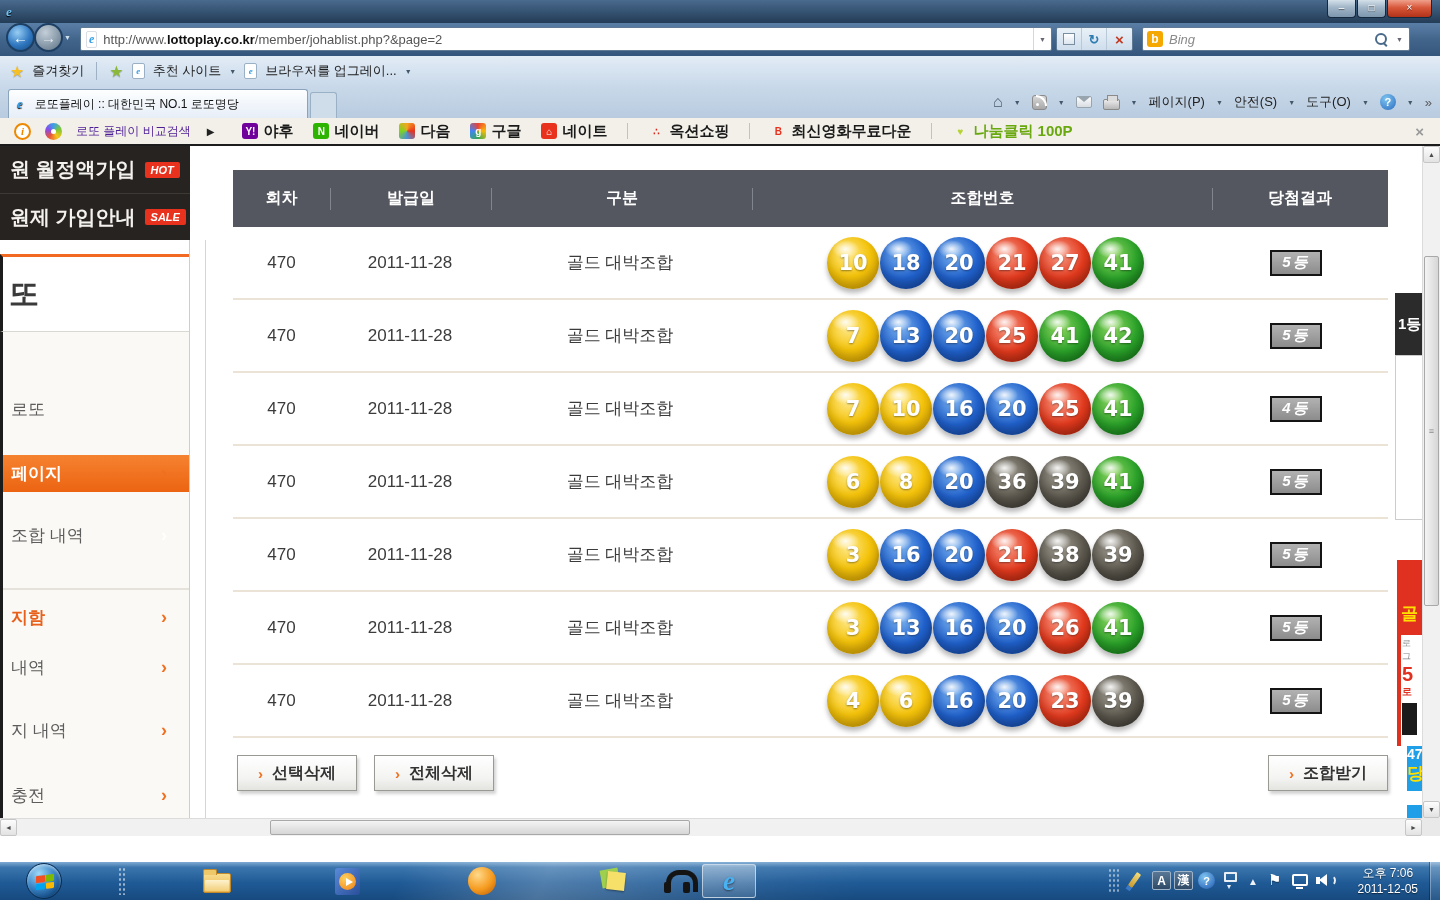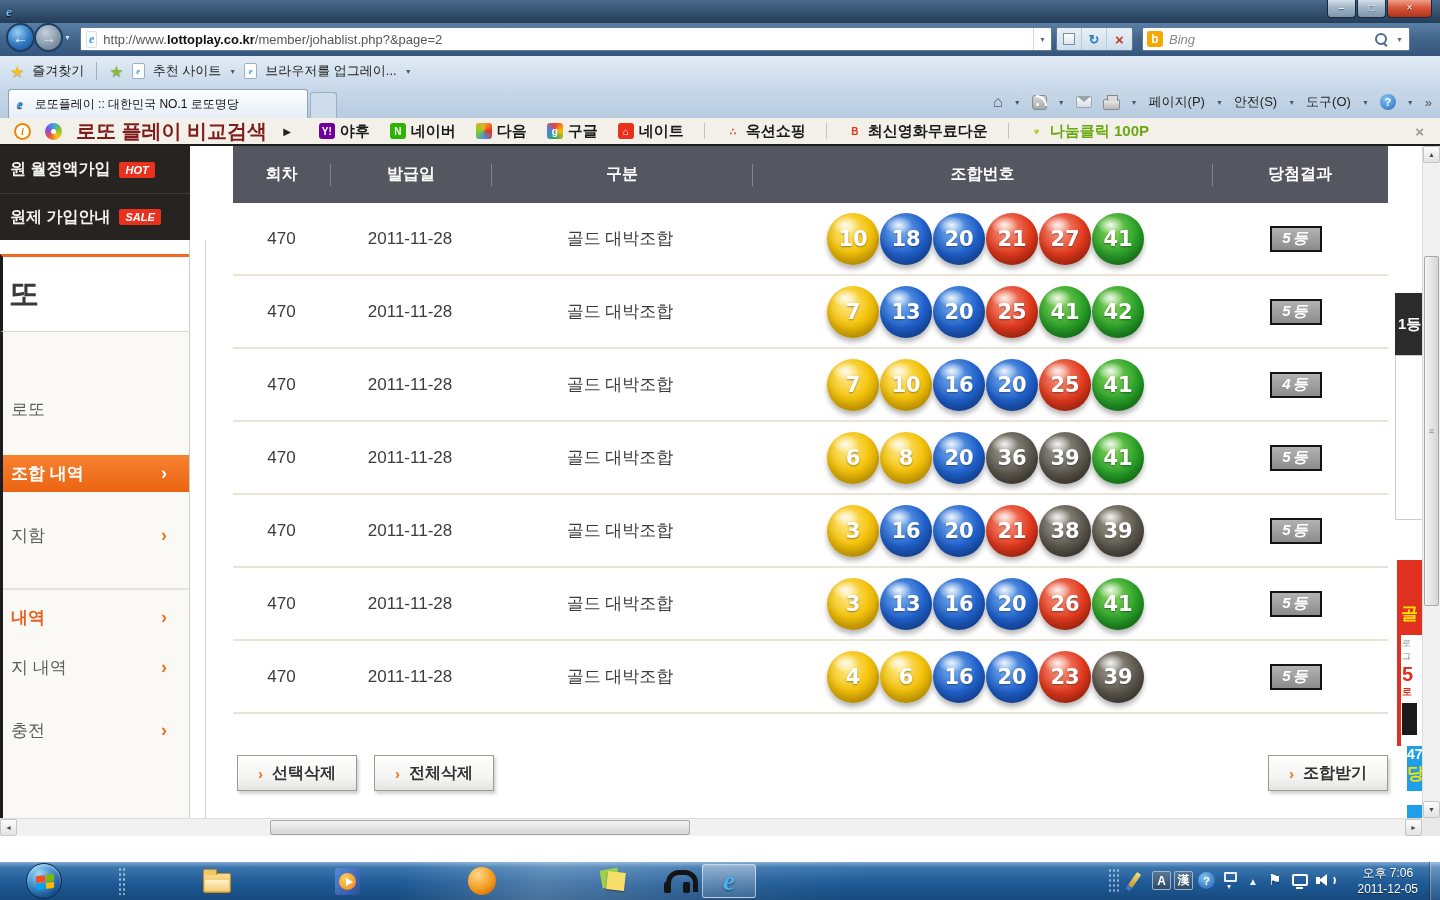--- a/index.html
+++ b/index.html
@@ -71,37 +71,37 @@
   .printer::before{content:"";position:absolute;top:-5px;left:3px;width:9px;height:5px;background:#dcdcdc;border:1px solid #8a8a8a;border-bottom:none}
   .helpcirc{width:16px;height:16px;border-radius:50%;background:radial-gradient(circle at 38% 30%,#7ec4f0,#2a6cc0);color:#fff;font:bold 11px "Liberation Sans",sans-serif;display:flex;align-items:center;justify-content:center}
   .chev{color:#5a5a5a;font-size:13px}
 
   
   .shortcutbar{position:absolute;left:0;top:118px;width:1440px;height:28px;background:#f2f0e8;border-bottom:2px solid #1c1c1c;
     display:flex;align-items:center;padding-left:14px;gap:14px}
   .info-i{width:17px;height:17px;border-radius:50%;border:2px solid #ee8800;color:#ee8800;font:bold italic 11px "Liberation Serif",serif;display:flex;align-items:center;justify-content:center;background:#fff}
   .pin{width:17px;height:17px;border-radius:50%;background:conic-gradient(#3aa0e8,#7ec832,#f5c518,#e8553a,#8a4ae8,#3aa0e8);position:relative}
   .pin::after{content:"";position:absolute;left:6px;top:6px;width:5px;height:5px;border-radius:50%;background:#fff}
-  .sc-title{font-weight:bold;font-size:20px;color:#7f1d1d}
+  .sc-title{font-weight:normal;font-size:12px;color:#4c1d95}
   .sc-exp{font-size:10px;color:#222;margin-left:2px}
   .sc-links{display:flex;align-items:center;gap:20px;margin-left:14px}
   .sc-link{display:flex;align-items:center;gap:5px;cursor:pointer}
   .sc-icon{width:16px;height:16px;border-radius:3px;display:flex;align-items:center;justify-content:center;font-weight:bold;font-size:10px}
   .sc-label{font-weight:bold;font-size:15px;color:#1a1a1a}
   .sc-sep{width:1px;height:16px;background:#c6c2b4}
   .sc-close{position:absolute;right:16px;font-weight:bold;color:#9a9a9a;font-size:15px}
 
   
   .page{position:absolute;left:0;top:146px;width:1440px;height:690px;background:#fff;overflow:hidden}
 
   
   .promo{position:absolute;left:0;top:0;width:190px;height:94px;background:#262321}
   .promo-row{height:47px;display:flex;align-items:center;padding-left:10px;gap:9px}
   .promo-row+.promo-row{border-top:1px solid #3d3935}
-  .promo-label{color:#f4f2ef;font-weight:bold;font-size:16px}
+  .promo-label{color:#f4f2ef;font-weight:bold;font-size:20px}
   .promo-badge{background:#e8321e;color:#fff;font:bold italic 11px "Liberation Sans",sans-serif;padding:2px 6px;border-radius:2px}
   .brandbox{position:absolute;left:0;top:108px;width:189px;height:78px;background:#fff;border-top:3px solid #f26a22;
     border-bottom:1px solid #d8d8d2;border-left:3px solid #1c1c1c;display:flex;align-items:center;padding-left:6px;
     font-weight:bold;font-size:30px;color:#3a3a3a}
   .side-lines{position:absolute;left:189px;top:94px;width:17px;height:578px;background:#fff;border-left:1px solid #cfcfc9;border-right:1px solid #d6d6d0}
   .menu{position:absolute;left:0;top:186px;width:189px;height:486px;background:#faf9f5;border-left:3px solid #1c1c1c}
   .menu-item{position:absolute;left:0;width:186px;height:30px;display:flex;align-items:center;padding-left:8px;font-size:17px;color:#5d5d5d;cursor:pointer}
   .menu-item:nth-of-type(1){top:14px;color:#e8611c}
   .menu-item:nth-of-type(2){top:62px}
   .menu-item:nth-of-type(3){top:123px;height:37px;background:linear-gradient(#f58230,#ec6412);color:#fff;font-weight:bold}
@@ -109,21 +109,21 @@
   .menu-item:nth-of-type(5){top:270px;color:#e8611c;font-weight:bold}
   .menu-item:nth-of-type(6){top:320px}
   .menu-item:nth-of-type(7){top:383px}
   .menu-item:nth-of-type(8){top:448px}
   .menu-arrow{position:absolute;right:22px;color:#f07020;font-weight:bold;font-size:18px}
   .menu-item.active .menu-arrow{color:#fff}
   .menu-divider{position:absolute;left:0;top:256px;width:186px;height:2px;background:#e4e2da}
 
   
   .main{position:absolute;left:233px;top:0;width:1155px;height:672px}
-  .thead{margin-top:0;height:57px;background:#54575f;display:flex;align-items:center}
+  .thead{margin-top:24px;height:57px;background:#54575f;display:flex;align-items:center}
   .th{color:#fff;font-weight:bold;font-size:16px;text-align:center}
   .vline{width:1px;height:22px;background:#81858d}
   .w1{width:97px}.w2{width:160px}.w3{width:260px}.w4{width:459px}.w5{width:174px}
   .trow{height:73px;display:flex;align-items:center;border-bottom:2px solid #ebe3d5;font-size:17px;color:#3c3c3c}
   .td{text-align:center}
   .td.balls{display:flex;align-items:center;gap:1px;padding-left:77px;text-align:left}
   .ball{width:52px;height:52px;border-radius:50%;flex:0 0 52px;display:flex;align-items:center;justify-content:center;
     font:bold 21px "DejaVu Sans",sans-serif;color:#fff;text-shadow:0 1px 2px rgba(0,0,0,.4);position:relative;
     box-shadow:0 4px 5px rgba(0,0,0,.28), inset 0 -7px 10px rgba(0,0,0,.18)}
   .ball::before{content:"";position:absolute;left:10%;top:6%;width:52%;height:36%;border-radius:50%;
@@ -380,20 +380,24 @@
           <span class="promo-label">원제 가입안내</span>
           <span class="promo-badge">SALE</span>
         </div>
       </div>
     <div class="brandbox">또</div>
     <div class="side-lines"></div>
     <div class="menu">
       <div class="menu-divider"></div>
     <div class="menu-item">
           <span>로또</span>
+        </div>
+        <div class="menu-item">
+          <span>페이지</span>
+          <span class="menu-arrow">›</span>
         </div>
         <div class="menu-item active">
           <span>조합 내역</span>
           <span class="menu-arrow">›</span>
         </div>
         <div class="menu-item">
           <span>지함</span>
           <span class="menu-arrow">›</span>
         </div>
         <div class="menu-item">

